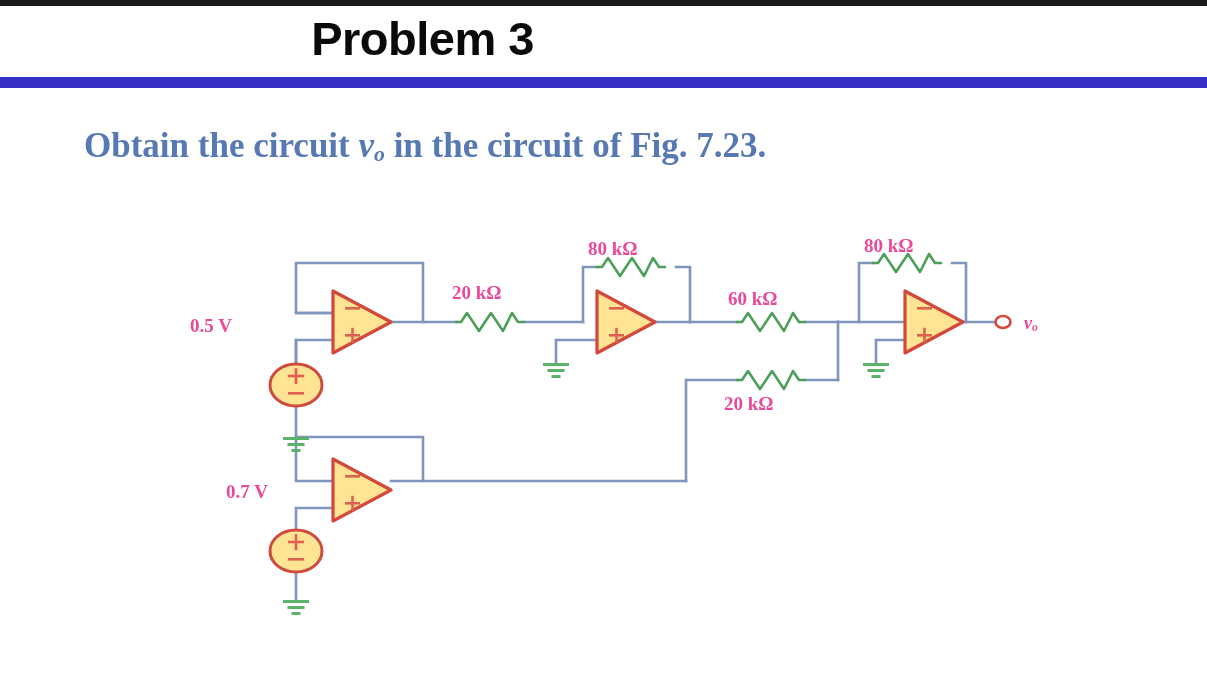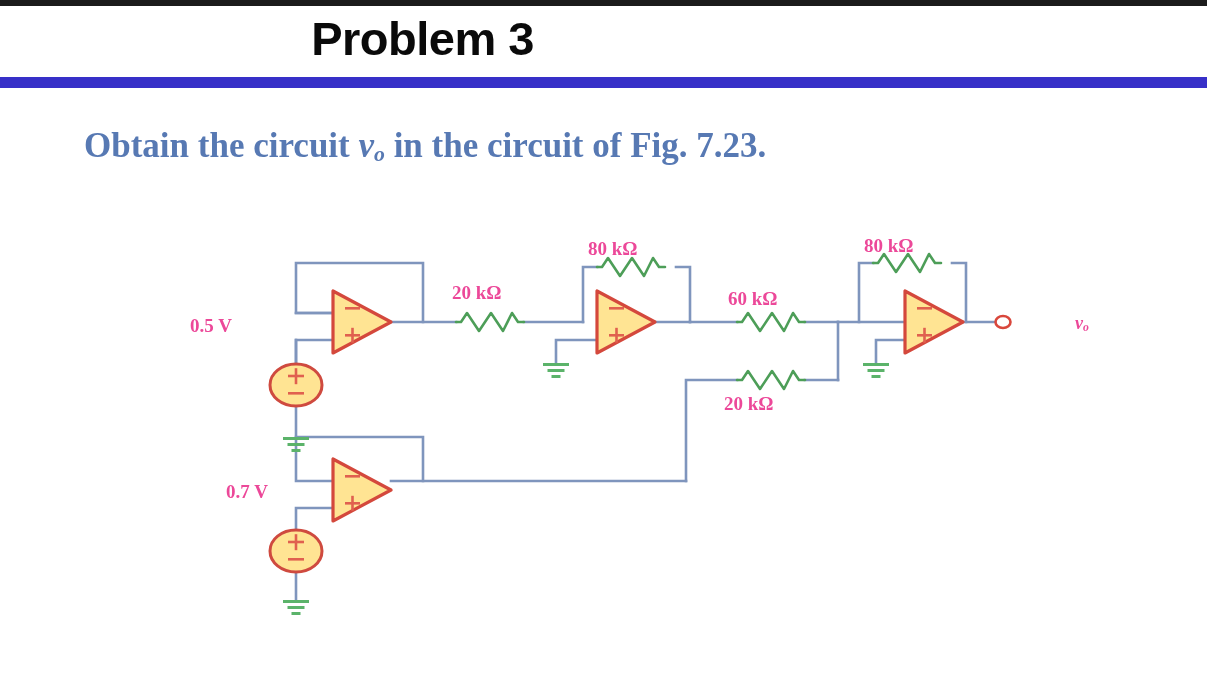--- a/index.html
+++ b/index.html
@@ -228,21 +228,21 @@
     <div class="res-label" style="left:452px; top:82px;">20 kΩ</div>
 
     <div class="res-label" style="left:588px; top:38px;">80 kΩ</div>
 
     <div class="res-label" style="left:728px; top:88px;">60 kΩ</div>
 
     <div class="res-label" style="left:724px; top:193px;">20 kΩ</div>
 
     <div class="res-label" style="left:864px; top:35px;">80 kΩ</div>
 
-    <div class="out-label" style="left:1075px; top:113px;">
+    <div class="out-label" style="left:1024px; top:113px;">
       <span>v</span><sub>o</sub>
     </div>
 
     
   </div>
 
   <div class="bottom-bar"></div>
 
 </div>
 

